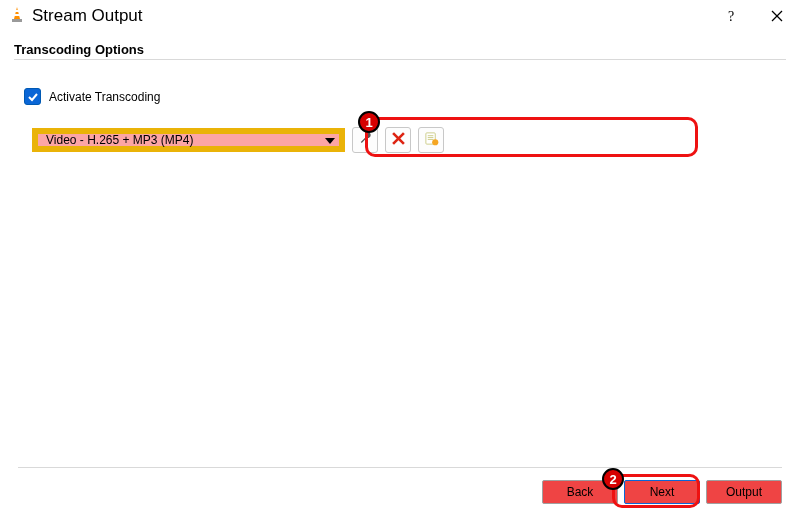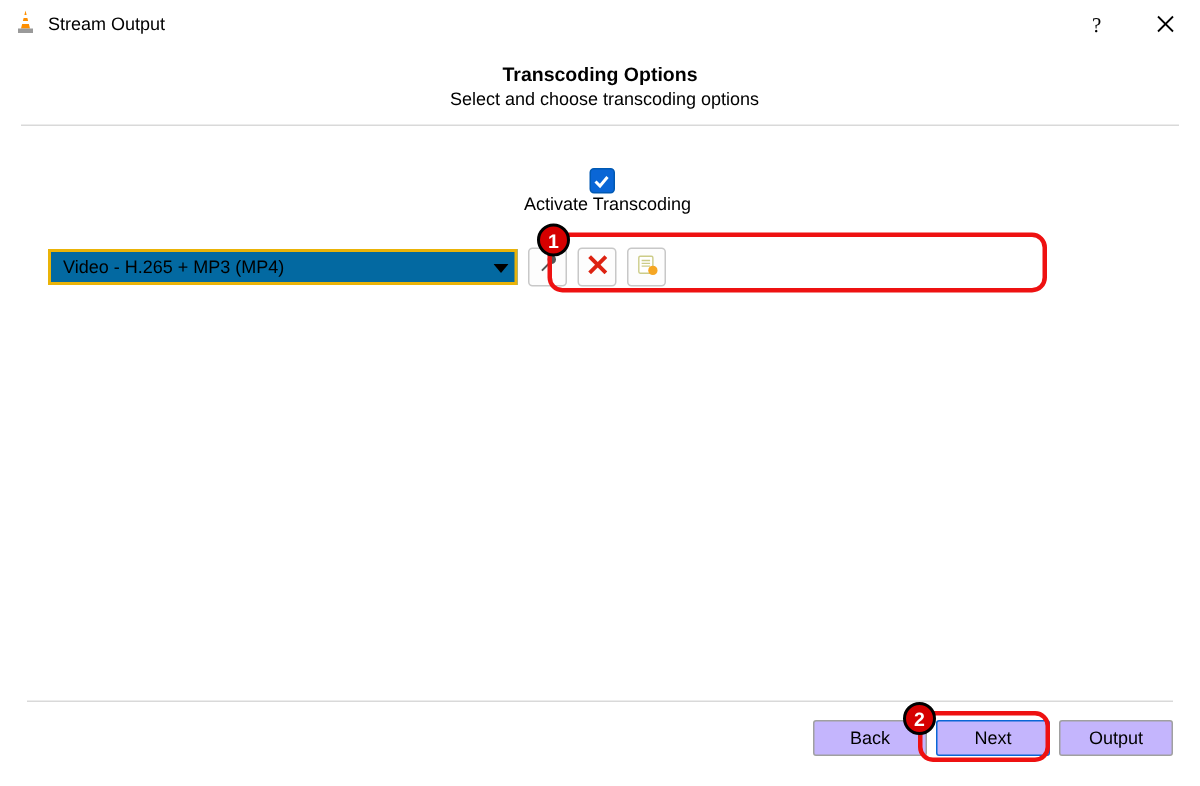--- a/index.html
+++ b/index.html
@@ -1,36 +1,36 @@
 <!DOCTYPE html>
 <html><head>
 <meta charset="utf-8">
 <style>
   * { box-sizing: border-box; margin: 0; padding: 0; }
   html, body { width: 800px; height: 524px; font-family: "Segoe UI", Tahoma, sans-serif; font-size: 12px; background: #fff; color: #000; }
   .window { width: 800px; height: 524px; position: relative; }
   .titlebar { height: 32px; display: flex; align-items: center; padding: 0 0 0 10px; }
   .titlebar .spacer { flex: 1; }
-  .title-text { font-size: 12px; margin-left: 8px; }
+  .title-text { font-size: 17px; margin-left: 8px; }
   .title-btn { width: 46px; height: 32px; display: flex; align-items: center; justify-content: center; }
-  .content { padding: 10px 14px 0 14px; text-align: center; }
+  .content { padding: 10px 14px 0 14px; }
   .heading { font-weight: 700; font-size: 13px; margin-bottom: 2px; }
   .subheading { font-size: 12px; margin-left: 6px; margin-bottom: 10px; color: #000; }
   .sep { border: none; border-top: 1px solid #d9d9d9; margin: 0 0 28px 0; }
-  .checkbox-row { display: flex; align-items: center; margin: 0 0 22px 10px; flex-direction: column; }
+  .checkbox-row { display: flex; align-items: center; margin: 0 0 22px 10px; }
   .chk { width: 17px; height: 17px; border: 1px solid #0059b3; border-radius: 3px; background: #0a66d6; display: inline-flex; align-items: center; justify-content: center; margin-right: 8px; }
   .profile-row { display: flex; align-items: center; margin-left: 18px; position: relative; }
   .profile-label { width: 320px; font-size: 12px; }
-  .select { position: relative; width: 313px; height: 24px; border: 2px solid #eab308; background: #0369a1; display: flex; align-items: center; padding: 0 20px 0 8px; font-size: 12px; }
+  .select { position: relative; width: 313px; height: 24px; border: 6px solid #eab308; background: #fca5a5; display: flex; align-items: center; padding: 0 20px 0 8px; font-size: 12px; }
   .select .arrow { position: absolute; right: 4px; top: 50%; transform: translateY(-50%); }
   .iconbtn { width: 26px; height: 26px; border: 1px solid #c8c8c8; border-radius: 3px; background: #fdfdfd; display: inline-flex; align-items: center; justify-content: center; margin-left: 7px; }
   .footer { position: absolute; left: 0; right: 0; bottom: 0; padding: 0 18px 20px 18px; }
   .footer-sep { border: none; border-top: 1px solid #d9d9d9; margin-bottom: 12px; }
   .btnbar { display: flex; justify-content: flex-end; gap: 6px; position: relative; }
-  .btn { min-width: 76px; height: 24px; border: 1px solid #a0a0a0; background: #c4b5fd; font-size: 12px; display: inline-flex; align-items: center; justify-content: center; border-radius: 2px; padding: 0 14px; }
+  .btn { min-width: 76px; height: 24px; border: 1px solid #a0a0a0; background: #ef4444; font-size: 12px; display: inline-flex; align-items: center; justify-content: center; border-radius: 2px; padding: 0 14px; }
   .btn.default { border: 1.5px solid #0a66d6; text-align: center; }
 
   
   .hl { position: absolute; border: 3px solid #e11; border-radius: 10px; pointer-events: none; }
   .badge { position: absolute; width: 22px; height: 22px; border-radius: 50%; background: #d60000; border: 2px solid #000; color: #fff; font-weight: 700; font-size: 13px; display: flex; align-items: center; justify-content: center; pointer-events: none; z-index: 10; }
 </style>
 </head>
 <body>
 
 <div class="window">
@@ -54,21 +54,20 @@
     <div class="title-btn">
       <svg width="12" height="12" viewBox="0 0 12 12">
           <line x1="1" y1="1" x2="11" y2="11" stroke="#000" stroke-width="1.2"></line>
           <line x1="11" y1="1" x2="1" y2="11" stroke="#000" stroke-width="1.2"></line>
         </svg>
     </div>
   </div>
 
   <div class="content">
     <div class="heading">Transcoding Options</div>
-    <div class="subheading">Select and choose transcoding options</div>
     <hr class="sep">
 
     <div class="checkbox-row">
       <span class="chk">
         <svg width="12" height="12" viewBox="0 0 12 12">
             <polyline points="2,6 5,9 10,3" fill="none" stroke="#fff" stroke-width="2"></polyline>
           </svg>
       </span>
       <span>Activate Transcoding</span>
     </div>

